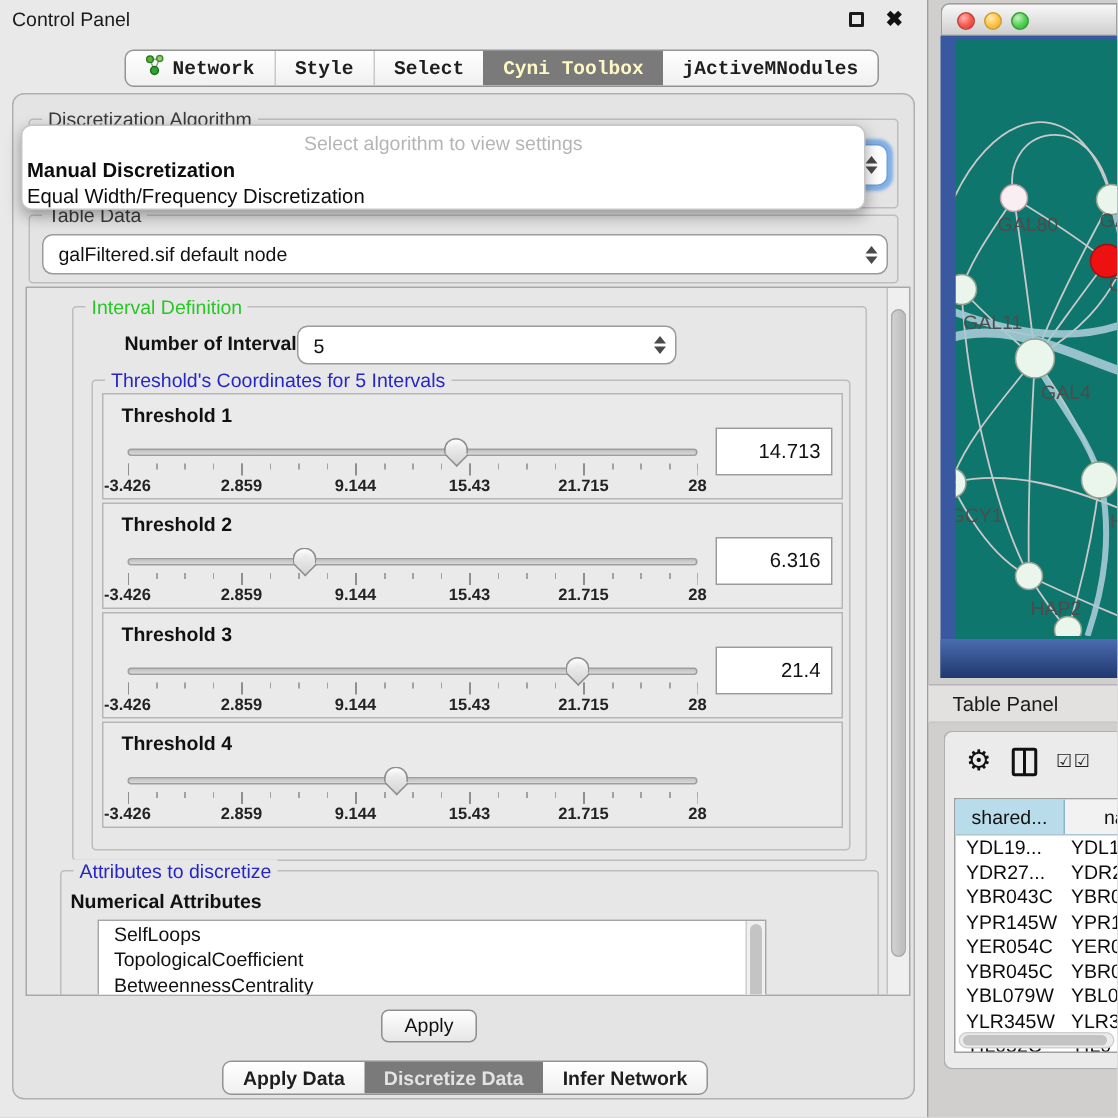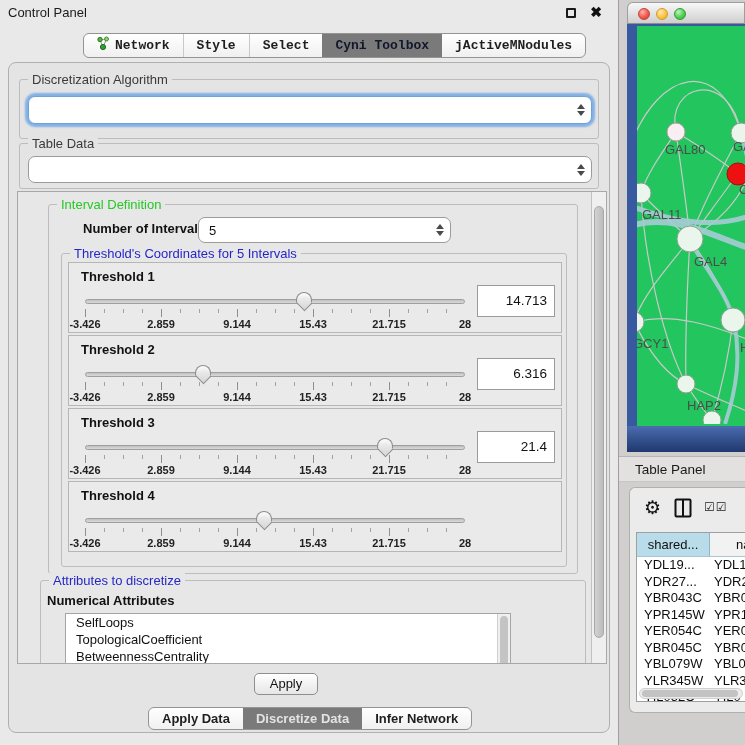--- a/index.html
+++ b/index.html
@@ -10,21 +10,21 @@
   
   .cp{position:absolute;left:0;top:0;width:619px;height:745px;background:#e9e9e9;border-right:1px solid #9f9f9f;}
   .cp-titlebar{position:absolute;left:0;top:0;width:100%;height:26px;}
   .cp-title{position:absolute;left:8px;top:5px;font-size:13px;color:#1a1a1a;}
   .float-icon{position:absolute;right:42px;top:8px;width:10px;height:10px;border:2px solid #1a1a1a;border-radius:1px;}
   .close-icon{position:absolute;right:16px;top:4px;font-size:14px;font-weight:bold;color:#111;line-height:16px;}
 
   .top-tabs{position:absolute;left:83px;top:33px;height:25px;display:flex;background:linear-gradient(#ffffff,#f0f0f0);border:1px solid #949494;border-radius:6px;overflow:hidden;}
   .ttab{display:flex;align-items:center;gap:5px;padding:0 13px;font-size:13px;font-weight:bold;color:#1e1e1e;font-family:Liberation Mono, monospace;}
   .ttab + .ttab{border-left:1px solid #c9c9c9;}
-  .ttab.selected{background:#7a7a7a;color:#0f172a;border-left:none;text-align:right;}
+  .ttab.selected{background:#7a7a7a;color:#fef9c3;border-left:none;text-align:right;}
   .ttab.selected + .ttab{border-left:none;}
 
   .outer-panel{position:absolute;left:8px;top:62px;width:602px;height:671px;background:#e4e4e4;border:1px solid #b0b0b0;border-radius:8px;}
 
   .tgroup{position:absolute;border:1px solid #bdbdbd;border-radius:3px;}
   .gtitle{position:absolute;top:-8px;left:8px;padding:0 4px;font-size:13px;color:#3a3a3a;background:#e4e4e4;white-space:nowrap;}
   .gtitle.inner{background:#e7e7e7;}
   .gtitle.green{color:#26c826;}
   .gtitle.blue{color:#2626c8;}
 
@@ -85,21 +85,21 @@
 
   
   .netwin{position:absolute;left:627px;top:2px;width:118px;height:450px;}
   .mac-titlebar{position:absolute;left:0;top:0;width:100%;height:22px;background:linear-gradient(#f8f8f8,#cfcfcf);border:1px solid #9e9e9e;border-bottom-color:#8e8e8e;border-radius:6px 0 0 0;}
   .light{position:absolute;top:5px;width:12px;height:12px;border-radius:50%;}
   .light.red{left:10px;background:radial-gradient(circle at 35% 30%,#ffb3ac,#f4574d 55%,#d23b31);border:1px solid #c24036;}
   .light.yellow{left:28px;background:radial-gradient(circle at 35% 30%,#ffe9b0,#fcc342 55%,#e3a51f);border:1px solid #d29a27;}
   .light.green{left:46px;background:radial-gradient(circle at 35% 30%,#c6f0c0,#4ed152 55%,#2fae34);border:1px solid #2f9d33;}
   .blueframe{position:absolute;left:0;top:22px;width:118px;height:428px;background:#38589f;}
   .blueframe .bottomstrip{position:absolute;left:0;bottom:0;width:100%;height:26px;background:linear-gradient(#4a6cb0,#20386f);}
-  .netcanvas{position:absolute;left:10px;top:2px;width:108px;height:420px;background:#22c55e;overflow:hidden;}
+  .netcanvas{position:absolute;left:10px;top:2px;width:108px;height:420px;background:#0f766e;overflow:hidden;}
   .netcanvas svg text{font-family:"Liberation Sans",sans-serif;font-size:13px;fill:#4c4c4c;}
   .netcanvas svg path{fill:none;}
   .netcanvas svg path.gray{stroke:#c9c9c9;stroke-width:1.2;}
   .netcanvas svg path.teal{stroke:#a6cbd5;opacity:.9;}
 
   
   .tp-bar{position:absolute;left:619px;top:456px;width:126px;height:26px;background:#e2e1df;border-top:1px solid #b5b5b5;border-bottom:1px solid #c6c6c6;}
   .tp-bar span{position:absolute;left:16px;top:5px;font-size:13.5px;color:#1a1a1a;}
   .tablewin{position:absolute;left:629px;top:487px;width:116px;height:226px;background:#ebebeb;border:1px solid #b0b0b0;border-right:none;border-radius:6px 0 0 6px;}
   .ttoolbar{position:absolute;left:0;top:6px;width:100%;height:30px;}
@@ -164,20 +164,21 @@
           <span class="spin">
               <i class="arr-up"></i>
               <i class="arr-down"></i>
             </span>
         </div>
       </fieldset>
 
       <fieldset class="tgroup grp-tdata">
         <span class="gtitle">Table Data</span>
         <div class="combo">
+          <span>galFiltered.sif default node</span>
           <span class="spin">
               <i class="arr-up"></i>
               <i class="arr-down"></i>
             </span>
         </div>
       </fieldset>
 
       <div class="scrollpane">
 
         <fieldset class="tgroup grp-interval">
@@ -289,20 +290,25 @@
       <button class="apply-btn">Apply</button>
 
       <nav class="bottom-tabs">
         <div class="btab">Apply Data</div>
         <div class="btab selected">Discretize Data</div>
         <div class="btab">Infer Network</div>
       </nav>
     </div>
   </section>
 
+  <div class="popup">
+    <div class="popup-ph">Select algorithm to view settings</div>
+    <div class="popup-opt bold">Manual Discretization</div>
+    <div class="popup-opt">Equal Width/Frequency Discretization</div>
+  </div>
 
   <section class="netwin">
     <header class="mac-titlebar">
       <span class="light red"></span>
       <span class="light yellow"></span>
       <span class="light green"></span>
     </header>
     <div class="blueframe">
       <div class="netcanvas">
         <svg width="108" height="398" viewBox="0 0 108 398">

